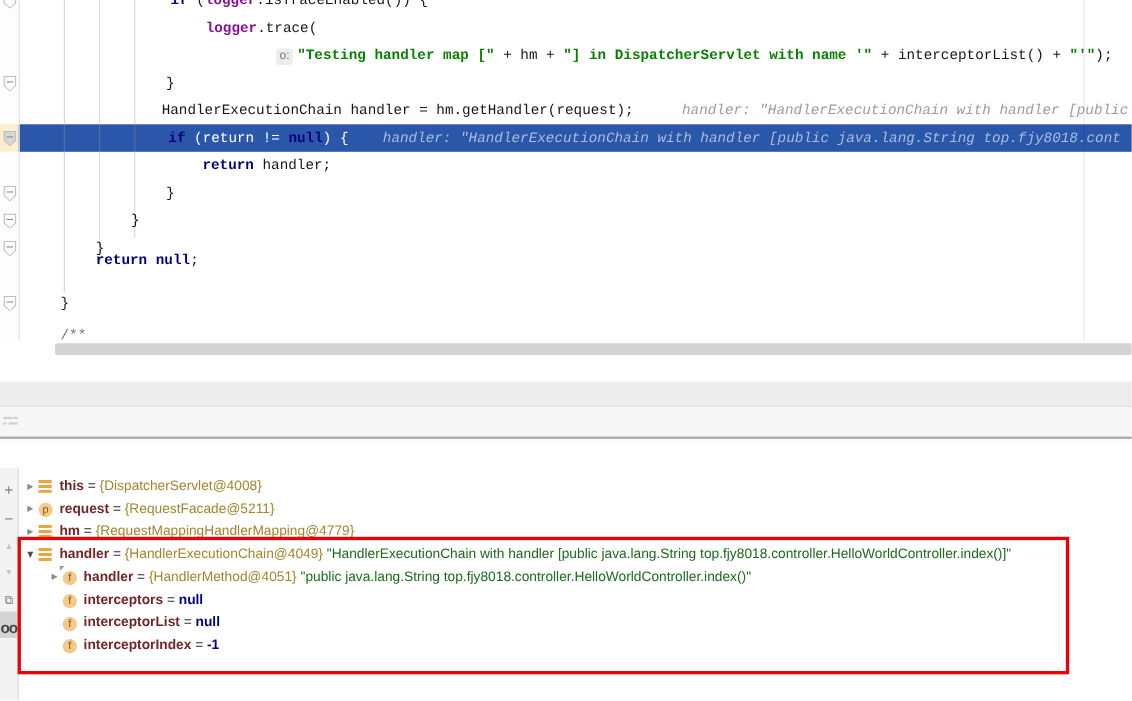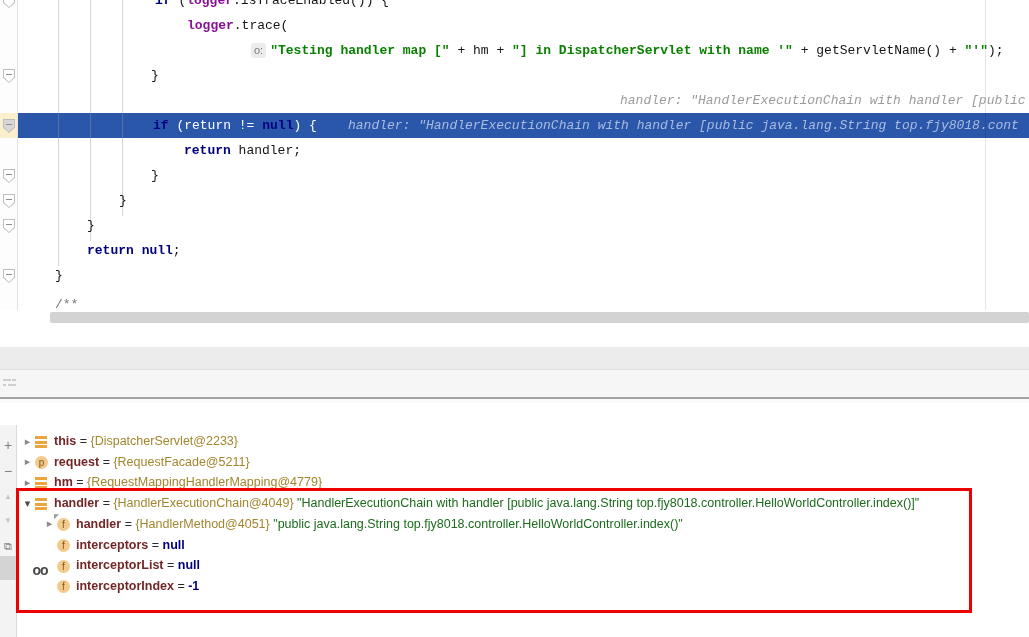--- a/index.html
+++ b/index.html
@@ -51,21 +51,21 @@
   .varheader{position:absolute;left:0;top:403px;width:1029px;height:22px;background:#cdd6e2;
              border-bottom:1px solid #aeb6c0;box-sizing:border-box;display:flex;align-items:center;
              font-size:12px;font-weight:bold;color:#1c1c1c;}
   .burger{position:relative;width:12px;height:9px;margin:0 6px 0 5px;}
   .burger i{position:absolute;left:0;width:12px;height:2px;background:#3c3c3c;}
   
   .varpanel{position:absolute;left:0;top:425px;width:1029px;height:212px;background:#fff;}
   .lstrip{position:absolute;left:0;top:0;width:16px;height:212px;background:#f3f3f3;border-right:1px solid #dadada;box-sizing:content-box;}
   .tbtn{position:absolute;left:0;width:16px;height:18px;text-align:center;color:#7f7f7f;cursor:pointer;}
   .tbtn.dim{color:#c6c6c6;}
-  .tbtn.glass{color:#474747;font-weight:bold;letter-spacing:-1px;margin-left:32px;}
+  .tbtn.glass{color:#474747;font-weight:bold;letter-spacing:-1px;}
   .glasspatch{position:absolute;left:0;top:131px;width:16px;height:24px;background:#d4d4d4;}
   .trow{position:absolute;left:17px;right:0;height:20px;display:flex;align-items:center;
         font-size:12.5px;white-space:pre;}
   .sp-ind{display:inline-block;height:1px;}
   .chev{display:inline-block;width:15px;text-align:center;color:#8a8a8a;font-size:11px;cursor:pointer;}
   .chev.open{color:#4c4c4c;}
   .vicon{position:relative;display:inline-block;width:14px;height:13px;margin-right:5px;}
   .bars{background:repeating-linear-gradient(to bottom,#eaa53e 0 3px,#ffffff 3px 4.6px);
         width:12px;height:12px;margin-top:1px;}
   .circle{width:13px;height:13px;border-radius:50%;background:#f3ca8c;color:#7c5a1e;
@@ -91,29 +91,29 @@
     <div class="gutter-current"></div>
     <div class="exec-bg"></div>
     <div class="gutter-border"></div>
     <div class="iguide" style="left:58px;top:0;height:266px;"></div>
     <div class="iguide" style="left:90px;top:0;height:241px;"></div>
     <div class="iguide" style="left:122px;top:0;height:216px;"></div>
     <div class="mguide" style="left:985px;top:0;height:310px;"></div>
     <div id="code-area">
         <span class="line" style="top: -12px;"><span class="code" style="left: 155px;"><span class="sk">if</span><span class="sp"> (</span><span class="sf">logger</span><span class="sp">.isTraceEnabled()) {</span></span></span>
         <span class="line" style="top: 13px; padding-left: 29px;"><span class="code" style="left: 187px;"><span class="sf">logger</span><span class="sp">.trace(</span></span></span>
-        <span class="line" style="top: 38px;"><span class="code" style="left: 251px;"><span class="chip">o:</span><span class="ss">"Testing handler map ["</span><span class="sp"> + hm + </span><span class="ss">"] in DispatcherServlet with name '"</span><span class="sp"> + getServletName() + </span><span class="ss">"'"</span><span class="sp">);</span></span></span>
+        <span class="line" style="top: 38px;"><span class="code" style="left: 251px;"><span class="chip">o:</span><span class="ss">"Testing handler map ["</span><span class="sp"> + hm + </span><span class="ss">"] in DispatcherServlet with name '"</span><span class="sp"> + interceptorList() + </span><span class="ss">"'"</span><span class="sp">);</span></span></span>
         <span class="line" style="top: 63px;"><span class="code" style="left: 151px;"><span class="sp">}</span></span></span>
-        <span class="line" style="top: 88px;"><span class="hint" style="left: 620px;">handler: "HandlerExecutionChain with handler [public</span></span>
+        <span class="line" style="top: 88px;"><span class="code" style="left: 147px;"><span class="sp">HandlerExecutionChain handler = hm.getHandler(request);</span></span><span class="hint" style="left: 620px;">handler: "HandlerExecutionChain with handler [public</span></span>
         <span class="line" style="top: 113px;"><span class="code" style="left: 153px;"><span class="sk">if</span><span class="sw"> (return != </span><span class="sk">null</span><span class="sw">) {</span></span><span class="hint inv" style="left: 348px;">handler: "HandlerExecutionChain with handler [public java.lang.String top.fjy8018.cont</span></span>
         <span class="line" style="top: 138px;"><span class="code" style="left: 184px;"><span class="sk">return</span><span class="sp"> handler;</span></span></span>
         <span class="line" style="top: 163px;"><span class="code" style="left: 151px;"><span class="sp">}</span></span></span>
         <span class="line" style="top: 188px;"><span class="code" style="left: 119px;"><span class="sp">}</span></span></span>
         <span class="line" style="top: 213px;"><span class="code" style="left: 87px;"><span class="sp">}</span></span></span>
-        <span class="line" style="top: 238px;"><span class="code" style="left: 87px;"><span class="sk">return</span><span class="sp"> </span><span class="sk">null</span><span class="sp">;</span></span></span>
+        <span class="line" style="top: 224px;"><span class="code" style="left: 87px;"><span class="sk">return</span><span class="sp"> </span><span class="sk">null</span><span class="sp">;</span></span></span>
         <span class="line" style="top: 263px;"><span class="code" style="left: 55px;"><span class="sp">}</span></span></span>
       </div>
     <div id="fold-area">
         <span class="fold" style="top: -6px;">
           <span class="in"></span>
         </span>
         <span class="fold" style="top: 69px;">
           <span class="in"></span>
           <span class="mn"></span>
         </span>
@@ -162,21 +162,21 @@
       <div id="tool-icons">
           <span class="tbtn" style="top: 12px; font-size: 14px;">+</span>
           <span class="tbtn" style="top: 38px; font-size: 14px;">−</span>
           <span class="tbtn dim" style="top: 67px; font-size: 8px;">▲</span>
           <span class="tbtn dim" style="top: 91px; font-size: 8px;">▼</span>
           <span class="tbtn" style="top: 115px; font-size: 11px;">⧉</span>
           <span class="tbtn glass" style="top: 137px; font-size: 14px;">oo</span>
         </div>
     </div>
     <div id="tree-area">
-        <span class="trow" style="top: 6px;"><span class="sp-ind" style="width: 3px;"></span><span class="chev">▸</span><span class="vicon"><span class="bars" style="display: inline-block;"></span></span><span class="vname">this</span><span class="veq"> = </span><span class="vref">{DispatcherServlet@2233}</span></span>
+        <span class="trow" style="top: 6px;"><span class="sp-ind" style="width: 3px;"></span><span class="chev">▸</span><span class="vicon"><span class="bars" style="display: inline-block;"></span></span><span class="vname">this</span><span class="veq"> = </span><span class="vref">{DispatcherServlet@4008}</span></span>
         <span class="trow" style="top: 26.7px;"><span class="sp-ind" style="width: 3px;"></span><span class="chev">▸</span><span class="vicon"><span class="circle" style="display: inline-block;">p</span></span><span class="vname">request</span><span class="veq"> = </span><span class="vref">{RequestFacade@5211}</span></span>
         <span class="trow" style="top: 47.4px;"><span class="sp-ind" style="width: 3px;"></span><span class="chev">▸</span><span class="vicon"><span class="bars" style="display: inline-block;"></span></span><span class="vname">hm</span><span class="veq"> = </span><span class="vref">{RequestMappingHandlerMapping@4779}</span></span>
         <span class="trow" style="top: 68.1px;"><span class="sp-ind" style="width: 3px;"></span><span class="chev open">▾</span><span class="vicon"><span class="bars" style="display: inline-block;"></span></span><span class="vname">handler</span><span class="veq"> = </span><span class="vref">{HandlerExecutionChain@4049} </span><span class="vstr">"HandlerExecutionChain with handler [public java.lang.String top.fjy8018.controller.HelloWorldController.index()]"</span></span>
         <span class="trow" style="top: 88.8px;"><span class="sp-ind" style="width: 25px;"></span><span class="chev">▸</span><span class="vicon"><span class="circle" style="display: inline-block;">f</span><span class="pin"></span></span><span class="vname">handler</span><span class="veq"> = </span><span class="vref">{HandlerMethod@4051} </span><span class="vstr">"public java.lang.String top.fjy8018.controller.HelloWorldController.index()"</span></span>
         <span class="trow" style="top: 109.5px;"><span class="sp-ind" style="width: 25px;"></span><span class="chev"></span><span class="vicon"><span class="circle" style="display: inline-block;">f</span></span><span class="vname">interceptors</span><span class="veq"> = </span><span class="vkw">null</span></span>
         <span class="trow" style="top: 130.2px;"><span class="sp-ind" style="width: 25px;"></span><span class="chev"></span><span class="vicon"><span class="circle" style="display: inline-block;">f</span></span><span class="vname">interceptorList</span><span class="veq"> = </span><span class="vkw">null</span></span>
         <span class="trow" style="top: 150.9px;"><span class="sp-ind" style="width: 25px;"></span><span class="chev"></span><span class="vicon"><span class="circle" style="display: inline-block;">f</span></span><span class="vname">interceptorIndex</span><span class="veq"> = </span><span class="vkw">-1</span></span>
       </div>
   </div>
 

